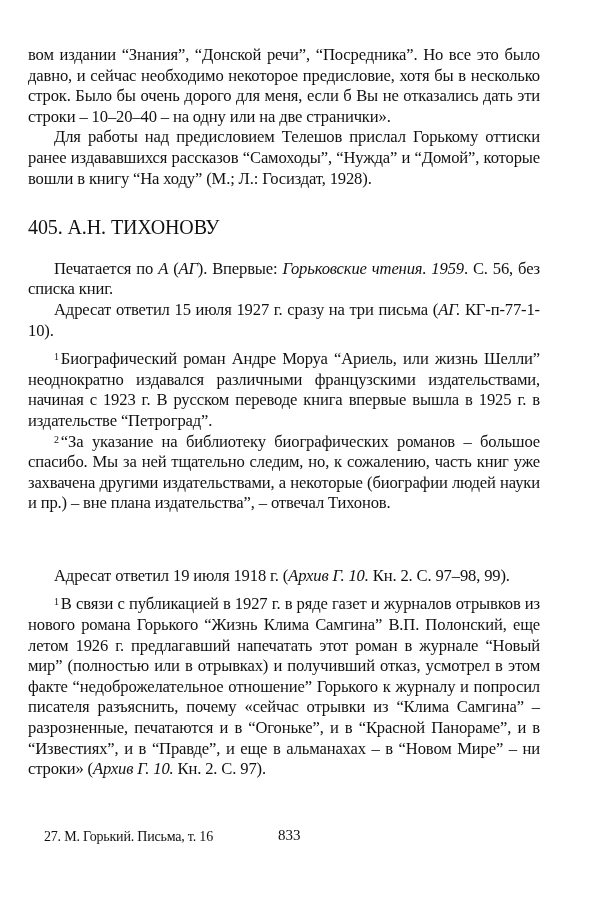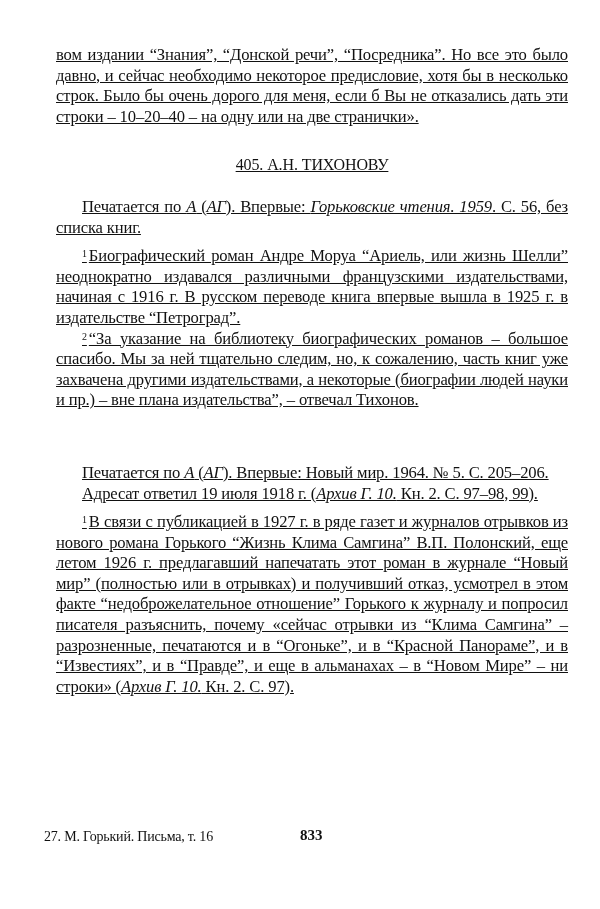--- a/index.html
+++ b/index.html
@@ -10,37 +10,36 @@
     body {
       width: 600px;
       height: 909px;
       position: relative;
       overflow: hidden;
       font-family: "Liberation Serif", "DejaVu Serif", serif;
       color: #111111;
     }
     .page {
       position: absolute;
-      left: 56px;
+      left: 28px;
       top: 45px;
       width: 512px;
-      text-decoration: underline;
     }
     p {
       margin: 0;
       font-size: 16.6px;
       line-height: 20.6px;
       text-align: justify;
       letter-spacing: -0.15px;
     }
     p.indent { text-indent: 26px; }
     p.noindent { text-indent: 0; }
     .heading {
-      text-align: center;
-      font-size: 16px;
+      text-align: left;
+      font-size: 20px;
       line-height: 20.6px;
       margin: 0;
       letter-spacing: -0.1px;
     }
     .gap-a { height: 28px; }
     .gap-b { height: 21px; }
     .gap-c { height: 8px; }
     .gap-d { height: 31px; }
     .gap-e { height: 8px; }
     sup {
@@ -60,52 +59,53 @@
       line-height: 18px;
     }
     .footer .sig {
       position: absolute;
       left: 0;
       top: 2px;
       letter-spacing: -0.2px;
     }
     .footer .pagenum {
       position: absolute;
-      left: 256px;
+      left: 234px;
       top: 0;
-      font-weight: bold;
+      font-weight: normal;
       font-size: 15px;
     }
   </style>
 </head>
 <body>
 
 <div class="page">
 
   <p class="noindent">вом издании “Знания”, “Донской речи”, “Посредника”. Но все это было давно, и сейчас необходимо некоторое предисловие, хотя бы в несколько строк. Было бы очень дорого для меня, если б Вы не отказались дать эти строки – 10–20–40 – на одну или на две странички».</p>
+  <p class="indent">Для работы над предисловием Телешов прислал Горькому оттиски ранее издававшихся рассказов “Самоходы”, “Нужда” и “Домой”, которые вошли в книгу “На ходу” (М.; Л.: Госиздат, 1928).</p>
 
   <div class="gap-a"></div>
 
   <div class="heading">405. А.Н. ТИХОНОВУ</div>
 
   <div class="gap-b"></div>
 
   <p class="indent"><span>Печатается по </span><i>А</i><span> (</span><i>АГ</i><span>). Впервые: </span><i>Горьковские чтения. 1959</i><span>. С. 56, без списка книг.</span></p>
+  <p class="indent"><span>Адресат ответил 15 июля 1927 г. сразу на три письма (</span><i>АГ.</i><span> КГ-п-77-1-10).</span></p>
 
   <div class="gap-c"></div>
 
-  <p class="indent"><sup>1</sup><span>Биографический роман Андре Моруа “Ариель, или жизнь Шелли” неоднократно издавался различными французскими издательствами, начиная с 1916 г. В русском переводе книга впервые вышла в 1925 г. в издательстве “Петроград”.</span></p>
+  <p class="indent"><sup>1</sup><span>Биографический роман Андре Моруа “Ариель, или жизнь Шелли” неоднократно издавался различными французскими издательствами, начиная с 1923 г. В русском переводе книга впервые вышла в 1925 г. в издательстве “Петроград”.</span></p>
   <p class="indent"><sup>2</sup><span>“За указание на библиотеку биографических романов – большое спасибо. Мы за ней тщательно следим, но, к сожалению, часть книг уже захвачена другими издательствами, а некоторые (биографии людей науки и пр.) – вне плана издательства”, – отвечал Тихонов.</span></p>
 
   <div class="gap-d"></div>
 
 
   <div class="gap-b"></div>
 
-  <p class="indent"><span>Печатается по </span><i>А</i><span> (</span><i>АГ</i><span>). Впервые: Новый мир. 1964. № 5. С. 205–206.</span></p>
   <p class="indent"><span>Адресат ответил 19 июля 1918 г. (</span><i>Архив Г. 10.</i><span> Кн. 2. С. 97–98, 99).</span></p>
 
   <div class="gap-e"></div>
 
   <p class="indent"><sup>1</sup><span>В связи с публикацией в 1927 г. в ряде газет и журналов отрывков из нового романа Горького “Жизнь Клима Самгина” В.П. Полонский, еще летом 1926 г. предлагавший напечатать этот роман в журнале “Новый мир” (полностью или в отрывках) и получивший отказ, усмотрел в этом факте “недоброжелательное отношение” Горького к журналу и попросил писателя разъяснить, почему «сейчас отрывки из “Клима Самгина” – разрозненные, печатаются и в “Огоньке”, и в “Красной Панораме”, и в “Известиях”, и в “Правде”, и еще в альманахах – в “Новом Мире” – ни строки» (</span><i>Архив Г. 10.</i><span> Кн. 2. С. 97).</span></p>
 </div>
 
 <div class="footer">
   <span class="sig">27. М. Горький. Письма, т. 16</span>
   <span class="pagenum">833</span>

